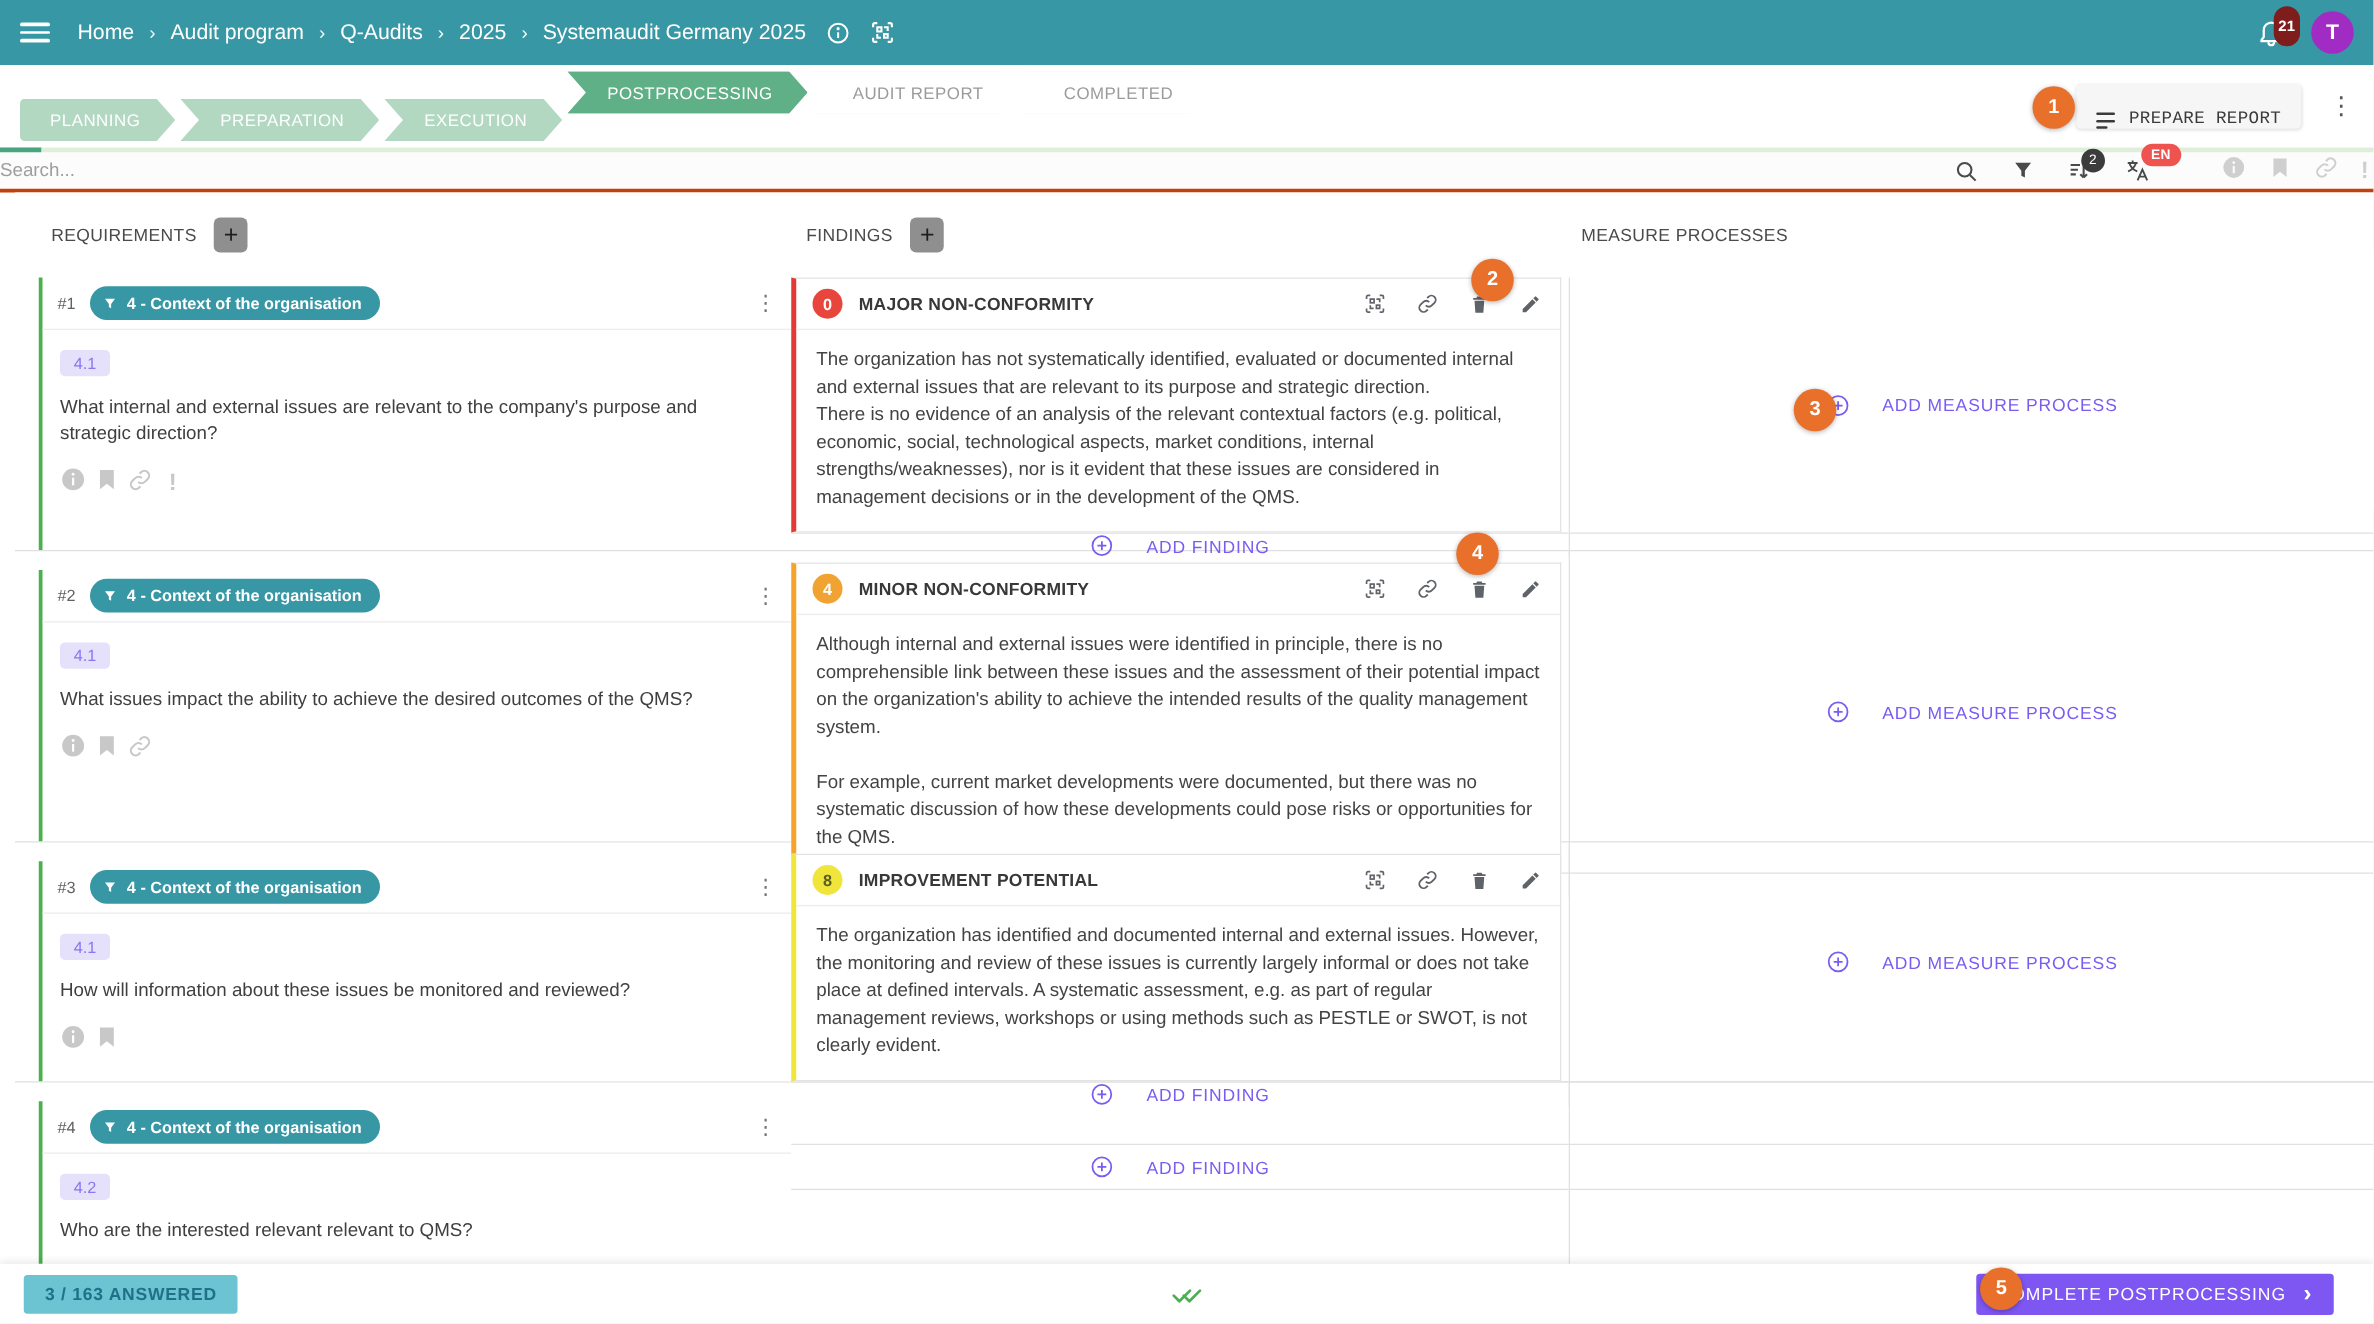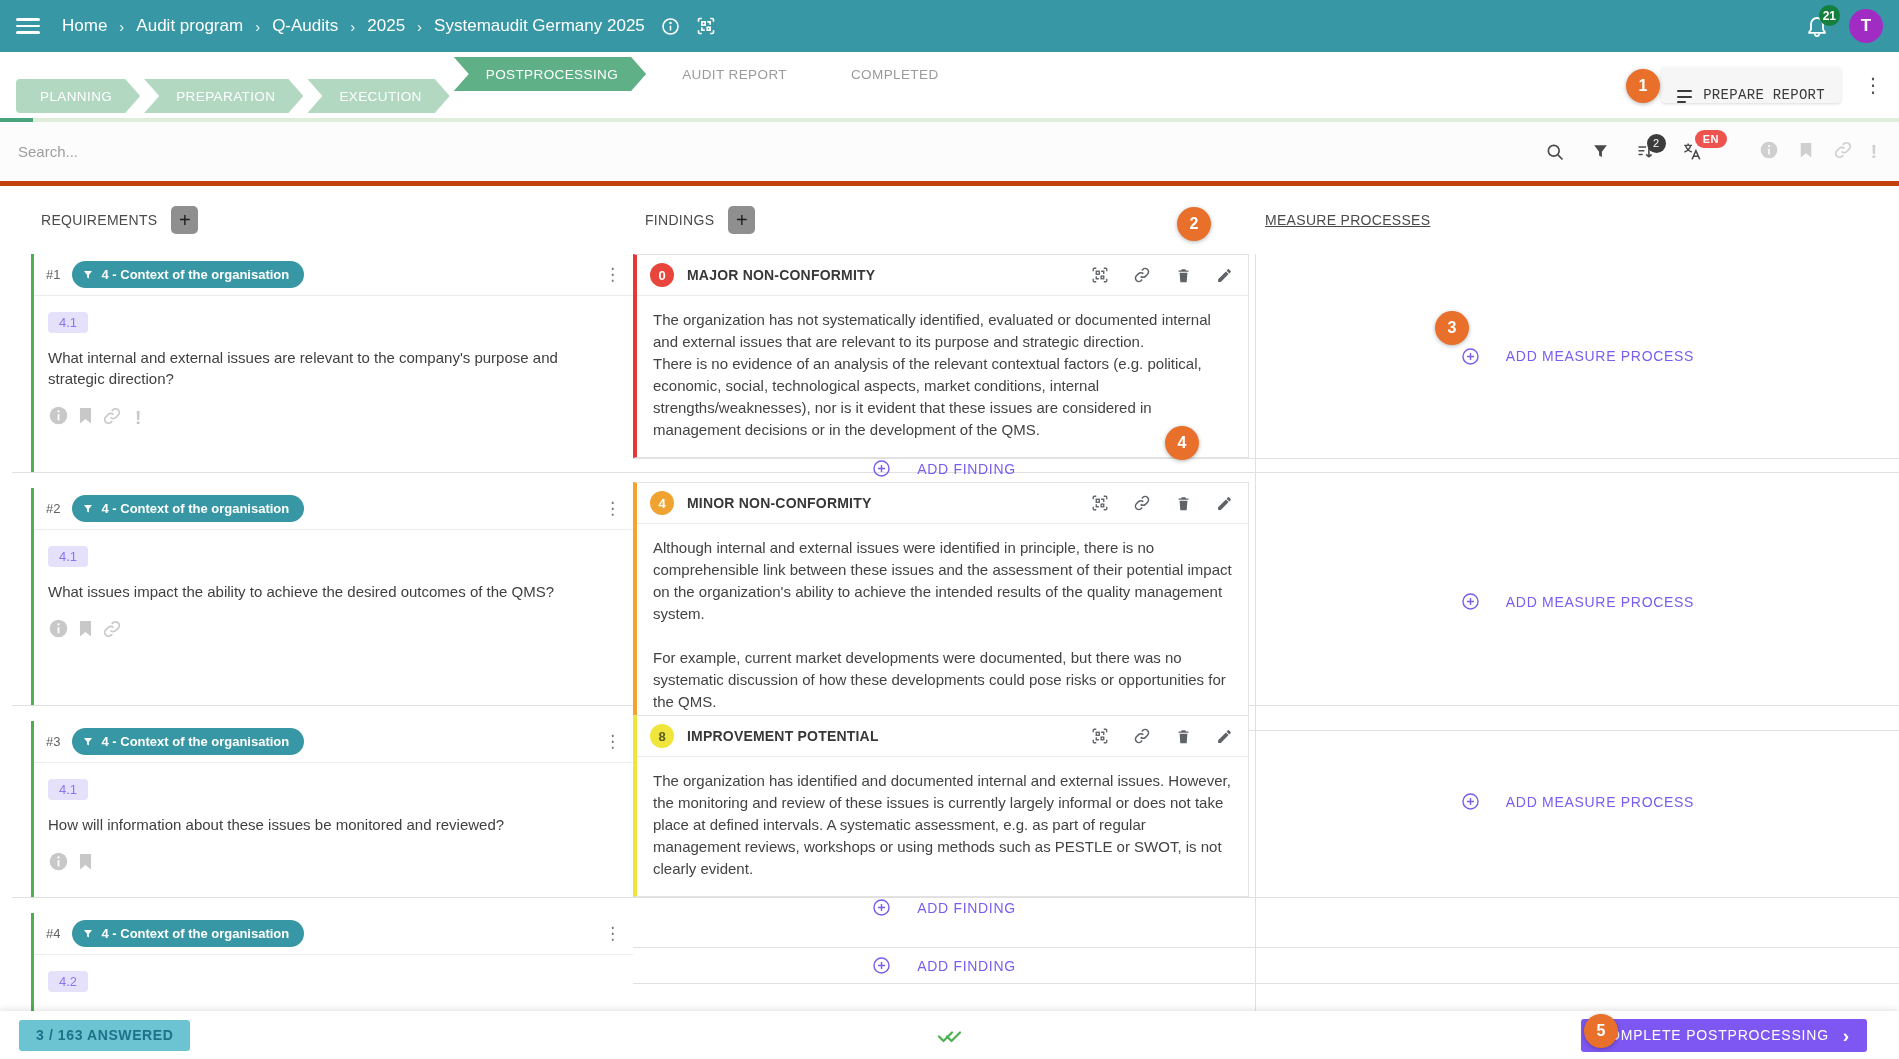--- a/index.html
+++ b/index.html
@@ -11,21 +11,21 @@
   
   .hdr { height:52px; background:#3797a4; display:flex; align-items:center; padding:0 16px; color:#fff; }
   .burger { width:24px; height:16px; display:flex; flex-direction:column; justify-content:space-between; cursor:pointer; margin-right:22px; }
   .burger span { display:block; height:2.6px; background:#fff; border-radius:2px; }
   .crumbs { display:flex; align-items:center; font-size:17px; font-weight:500; }
   .crumb { cursor:pointer; }
   .csep { margin:0 12px; font-size:15px; opacity:.95; }
   .hico { margin-left:16px; display:flex; align-items:center; color:#fff; }
   .hdr-right { margin-left:auto; display:flex; align-items:center; gap:20px; }
   .bell { position:relative; display:flex; }
-  .nbadge { position:absolute; top:-9px; right:-11px; min-width:21px; height:21px; padding:0 4px; background:#15803d; border-radius:11px; font-size:12px; font-weight:bold; display:flex; align-items:center; justify-content:center; }
+  .nbadge { position:absolute; top:-9px; right:-11px; min-width:21px; height:32px; padding:0 4px; background:#7f1d1d; border-radius:11px; font-size:12px; font-weight:bold; display:flex; align-items:center; justify-content:center; }
   .avatar { width:34px; height:34px; border-radius:50%; background:#a12cc4; display:flex; align-items:center; justify-content:center; font-size:17px; font-weight:bold; }
 
   
   .steprow { height:66px; display:flex; align-items:center; padding:0 16px; background:#fff; }
   .steps { display:flex; }
   .step { height:34px; display:flex; align-items:center; padding:0 28px 0 32px; margin-right:4px;
           font-size:13.5px; letter-spacing:.4px; white-space:nowrap;
           clip-path:polygon(0 0, calc(100% - 15px) 0, 100% 50%, calc(100% - 15px) 100%, 0 100%, 15px 50%); }
   .step:first-child { clip-path:polygon(0 0, calc(100% - 15px) 0, 100% 50%, calc(100% - 15px) 100%, 0 100%); padding-left:24px; border-radius:4px 0 0 4px; }
   .step.done   { background:#b2d8c2; color:#fff;margin-top:22px; }
@@ -38,36 +38,36 @@
   .lines-ic { width:15px; display:flex; flex-direction:column; gap:3.5px; }
   .lines-ic i { display:block; height:2px; background:#3a3a3a; border-radius:1px; }
   .lines-ic i:last-child { width:60%; }
   .kebab { font-size:20px; color:#555; cursor:pointer; line-height:1; }
 
   
   .progress { height:4px; background:#dfeeda; }
   .progress .fill { width:33px; height:100%; background:#48a57f; }
 
   
-  .toolbar { height:64px; display:flex; align-items:center; padding:0 18px; background:#fcfcfc; border-bottom:5px solid #c2410c; }
+  .toolbar { height:32px; display:flex; align-items:center; padding:0 0; background:#fcfcfc; border-bottom:3px solid #c2410c; }
   .search-in { flex:1; border:none; outline:none; background:transparent; font-family:inherit; font-size:15px; color:#444; }
   .search-in::placeholder { color:#9e9e9e; }
   .tb-icons { display:flex; align-items:center; gap:26px; margin-right:4px; }
   .tbi { position:relative; display:flex; color:#4a4a4a; cursor:pointer; }
   .cbadge { position:absolute; top:-8px; right:-10px; width:19px; height:19px; background:#3c3c3c; color:#fff; border-radius:50%; font-size:11px; display:flex; align-items:center; justify-content:center; }
   .enbadge { position:absolute; top:-11px; right:-24px; background:#ee5350; color:#fff; border-radius:11px; padding:3px 8px; font-size:11px; font-weight:bold; letter-spacing:.3px; }
   .tb-dis { display:flex; align-items:center; gap:18px; margin-left:30px; color:#cfcfcf; }
   .bang { font-size:19px; font-weight:bold; line-height:1; }
 
   
   .board { position:relative; height:891px; background:#fff; overflow:hidden;margin-left:12px; }
   .colhdr { display:flex; align-items:center; height:68px; font-size:14px; color:#4a4a4a; letter-spacing:.3px; }
   .ch1 { width:621px; padding-left:29px; display:flex; align-items:center; }
   .ch2 { width:622px; padding-left:12px; display:flex; align-items:center; }
-  .ch3 { flex:1; padding-left:10px;text-decoration:underline; }
+  .ch3 { flex:1; padding-left:10px; }
   .plus-btn { width:27px; height:28px; margin-left:14px; background:#8f8f8f; border:none; border-radius:5px; color:#1d1d1d; font-size:20px; line-height:1; display:flex; align-items:center; justify-content:center; cursor:pointer; }
 
   .row { display:flex; border-bottom:1px solid #e0e0e0; }
   .cell-req { width:621px; padding-left:19px; }
   .row-right { flex:1; display:flex; flex-direction:column; }
   .rr-top { flex:1; display:flex; border-bottom:1px solid #e0e0e0; }
   .cell-find { width:622px; }
   .cell-meas { flex:1; border-left:1px solid #e0e0e0; display:flex; align-items:center; justify-content:center; }
   .rr-bot { display:flex; height:36px; }
   .addf-strip { width:622px; display:flex; align-items:center; justify-content:center; }

